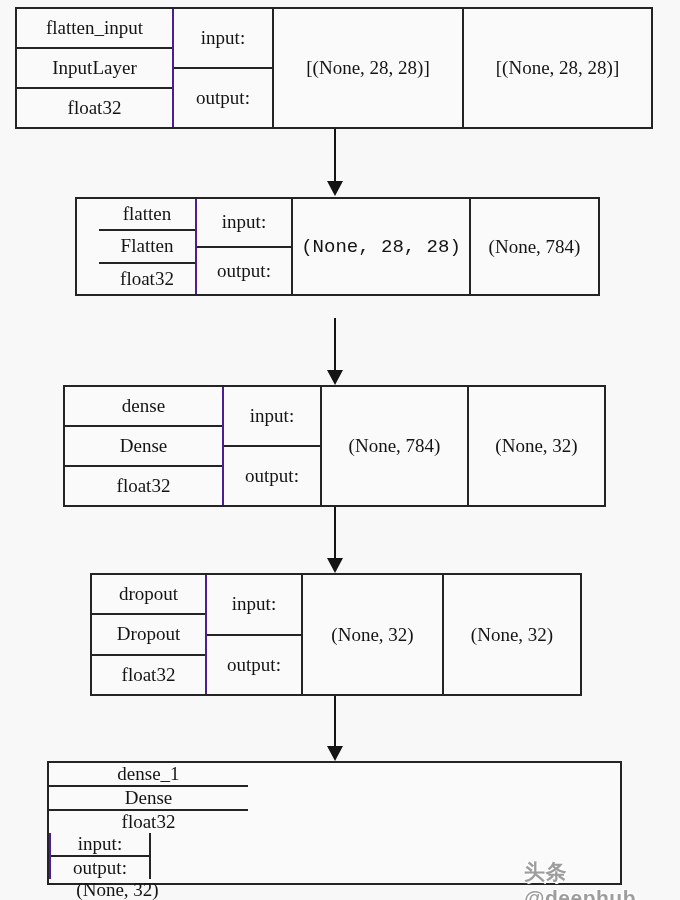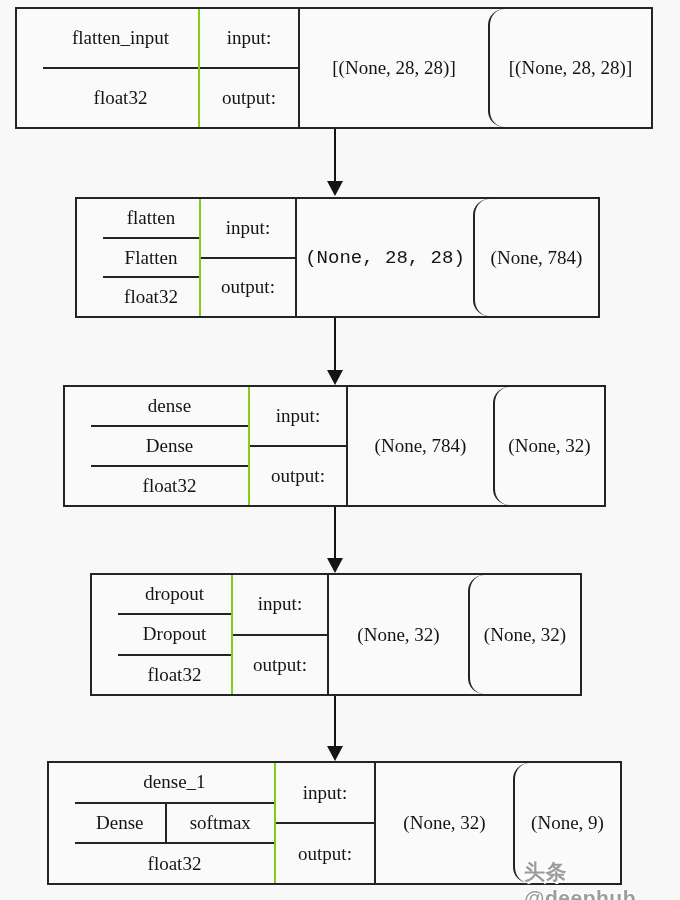--- a/index.html
+++ b/index.html
@@ -17,21 +17,20 @@
     display: flex;
     box-sizing: border-box;
     border: 2px solid #242424;
     background: #fafafa;
     font-size: 19px;
   }
   .namecol {
     display: flex;
     flex-direction: column;
     flex-shrink: 0;
-    margin-left: 26px;
   }
   .ncell {
     flex: 1;
     display: flex;
     align-items: center;
     justify-content: center;
     box-sizing: border-box;
   }
   .ncell + .ncell { border-top: 2px solid #242424; }
   .ncell.split { padding: 0; }
@@ -41,39 +40,38 @@
     align-items: center;
     justify-content: center;
     box-sizing: border-box;
   }
   .split .sub + .sub { border-left: 2px solid #242424; }
   .iocol {
     display: flex;
     flex-direction: column;
     flex-shrink: 0;
     box-sizing: border-box;
-    border-left: 2px solid #84cc16;
+    border-left: 2px solid #4c1d95;
     border-right: 2px solid #242424;
   }
   .iocol > div {
     flex: 1;
     display: flex;
     align-items: center;
     justify-content: center;
     box-sizing: border-box;
   }
   .iocol > div + div { border-top: 2px solid #242424; }
   .shape {
     display: flex;
     align-items: center;
     justify-content: center;
     flex-shrink: 0;
     box-sizing: border-box;
     white-space: nowrap;
-    border-radius: 16px;
   }
   .shape.fill { flex: 1; }
   .shape + .shape { border-left: 2px solid #242424; }
   .arrow {
     position: absolute;
     width: 16px;
     display: flex;
     flex-direction: column;
     align-items: center;
   }
@@ -101,36 +99,37 @@
   }
 </style>
 </head>
 <body>
 
 <div class="canvas">
 
   <div class="block" style="left:15px; top:7px; width:638px; height:122px;">
     <div class="namecol" style="width:155px;">
       <div class="ncell">flatten_input</div>
+      <div class="ncell">InputLayer</div>
       <div class="ncell">float32</div>
     </div>
     <div class="iocol" style="width:102px;">
       <div>input:</div>
       <div>output:</div>
     </div>
     <div class="shape" style="width:188px;">[(None, 28, 28)]</div>
     <div class="shape fill">[(None, 28, 28)]</div>
   </div>
 
   <div class="arrow" style="left:327px; top:129px; height:67px;">
     <div class="arrow-line"></div>
     <div class="arrow-head"></div>
   </div>
 
-  <div class="block" style="left:75px; top:197px; width:525px; height:121px;">
+  <div class="block" style="left:75px; top:197px; width:525px; height:99px;padding-left:22px;">
     <div class="namecol" style="width:96px;">
       <div class="ncell">flatten</div>
       <div class="ncell">Flatten</div>
       <div class="ncell">float32</div>
     </div>
     <div class="iocol" style="width:98px;">
       <div>input:</div>
       <div>output:</div>
     </div>
     <div class="shape" style="width:176px;font-family:Liberation Mono, monospace;">(None, 28, 28)</div>
@@ -175,26 +174,25 @@
     </div>
     <div class="shape" style="width:139px;">(None, 32)</div>
     <div class="shape fill">(None, 32)</div>
   </div>
 
   <div class="arrow" style="left:327px; top:696px; height:65px;">
     <div class="arrow-line"></div>
     <div class="arrow-head"></div>
   </div>
 
-  <div class="block" style="left:47px; top:761px; width:575px; height:124px;">
+  <div class="block" style="left:47px; top:761px; width:575px; height:124px;flex-direction:column;">
     <div class="namecol" style="width:199px;">
       <div class="ncell">dense_1</div>
       <div class="ncell split">
         <div class="sub" style="width:45%;">Dense</div>
-        <div class="sub" style="width:55%;">softmax</div>
       </div>
       <div class="ncell">float32</div>
     </div>
     <div class="iocol" style="width:102px;">
       <div>input:</div>
       <div>output:</div>
     </div>
     <div class="shape" style="width:137px;">(None, 32)</div>
     <div class="shape fill">(None, 9)</div>
   </div>

